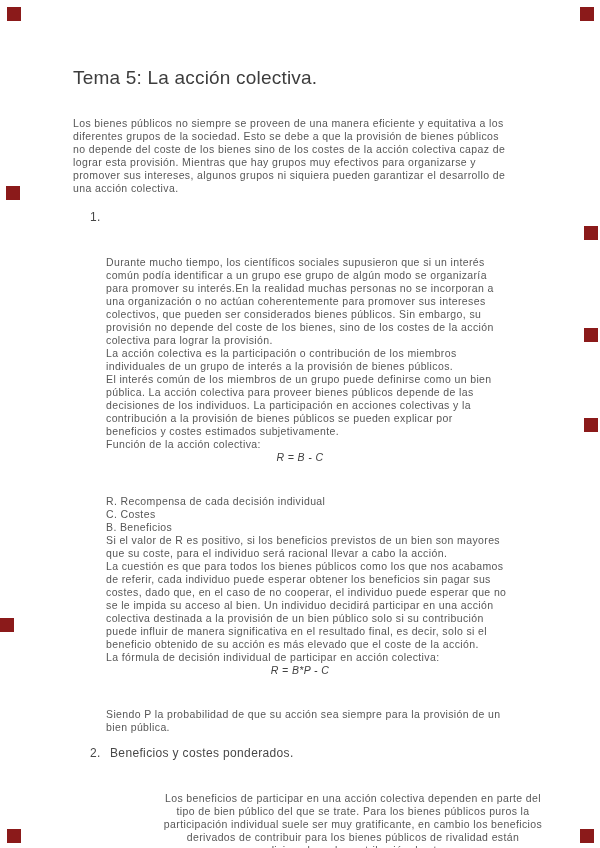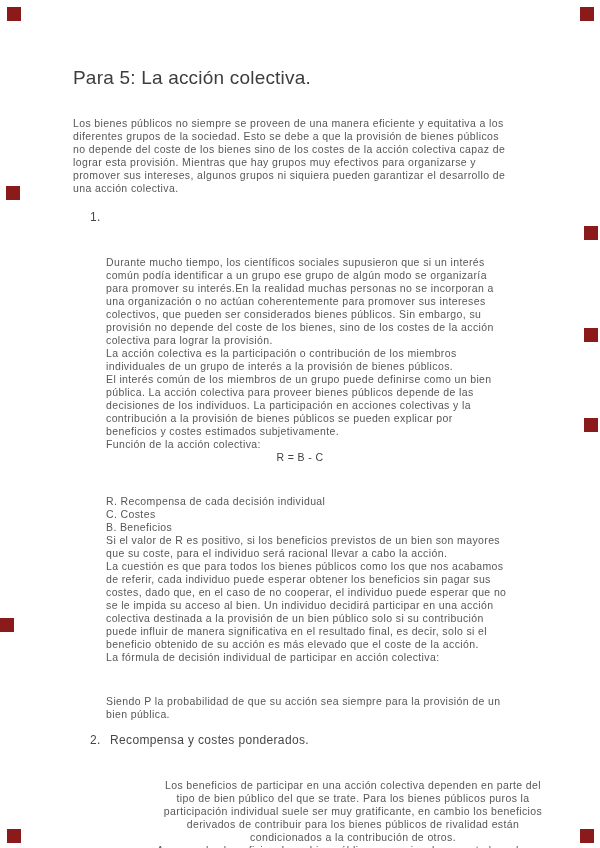--- a/index.html
+++ b/index.html
@@ -45,41 +45,42 @@
   .sec-heading .num{flex:0 0 20px;width:20px;}
   .body-block{margin-left:33px;margin-top:12px;}
   .formula{
     width:454px;
     margin-left:-33px;
     text-align:center;
     font-size:10.5px;
     line-height:13px;
     color:#414141;
     letter-spacing:0.38px;
+    font-style:italic;
   }
   .section-2 .sec-heading{margin-top:12px;}
   .section-2 .body-block{margin-top:13px;text-align:center;}
   
   .mk{position:absolute;width:14px;height:14px;background:#8b1a1a;}
   .mk1{left:7px;top:7px}
   .mk2{left:580px;top:7px}
   .mk3{left:6px;top:186px}
   .mk4{left:584px;top:226px}
   .mk5{left:584px;top:328px}
   .mk6{left:584px;top:418px}
   .mk7{left:0px;top:618px}
   .mk8{left:7px;top:829px}
   .mk9{left:580px;top:829px}
 </style>
 </head>
 <body>
 
 <div class="doc">
 
-  <h1 class="title">Para 5: La acción colectiva.</h1>
+  <h1 class="title">Tema 5: La acción colectiva.</h1>
 
   <div class="pre intro">Los bienes públicos no siempre se proveen de una manera eficiente y equitativa a los
 diferentes grupos de la sociedad. Esto se debe a que la provisión de bienes públicos
 no depende del coste de los bienes sino de los costes de la acción colectiva capaz de
 lograr esta provisión. Mientras que hay grupos muy efectivos para organizarse y
 promover sus intereses, algunos grupos ni siquiera pueden garantizar el desarrollo de
 una acción colectiva.</div>
 
   <div class="section-1">
     <div class="sec-heading">
@@ -108,29 +109,30 @@
 Si el valor de R es positivo, si los beneficios previstos de un bien son mayores
 que su coste, para el individuo será racional llevar a cabo la acción.
 La cuestión es que para todos los bienes públicos como los que nos acabamos
 de referir, cada individuo puede esperar obtener los beneficios sin pagar sus
 costes, dado que, en el caso de no cooperar, el individuo puede esperar que no
 se le impida su acceso al bien. Un individuo decidirá participar en una acción
 colectiva destinada a la provisión de un bien público solo si su contribución
 puede influir de manera significativa en el resultado final, es decir, solo si el
 beneficio obtenido de su acción es más elevado que el coste de la acción.
 La fórmula de decisión individual de participar en acción colectiva:</div>
+      <div class="formula">R = B*P - C</div>
       <div class="pre">Siendo P la probabilidad de que su acción sea siempre para la provisión de un
 bien pública.</div>
     </div>
   </div>
 
   <div class="section-2">
     <div class="sec-heading">
       <span class="num">2.</span>
-      <span class="htext">Recompensa y costes ponderados.</span>
+      <span class="htext">Beneficios y costes ponderados.</span>
     </div>
     <div class="body-block">
       <div class="pre">Los beneficios de participar en una acción colectiva dependen en parte del
 tipo de bien público del que se trate. Para los bienes públicos puros la
 participación individual suele ser muy gratificante, en cambio los beneficios
 derivados de contribuir para los bienes públicos de rivalidad están
 condicionados a la contribución de otros.
 A su vez, los beneficios de un bien público no son iguales para todos, algunos
 individuos tienen más interés en la obtención de un bien público que otros.</div>
     </div>

